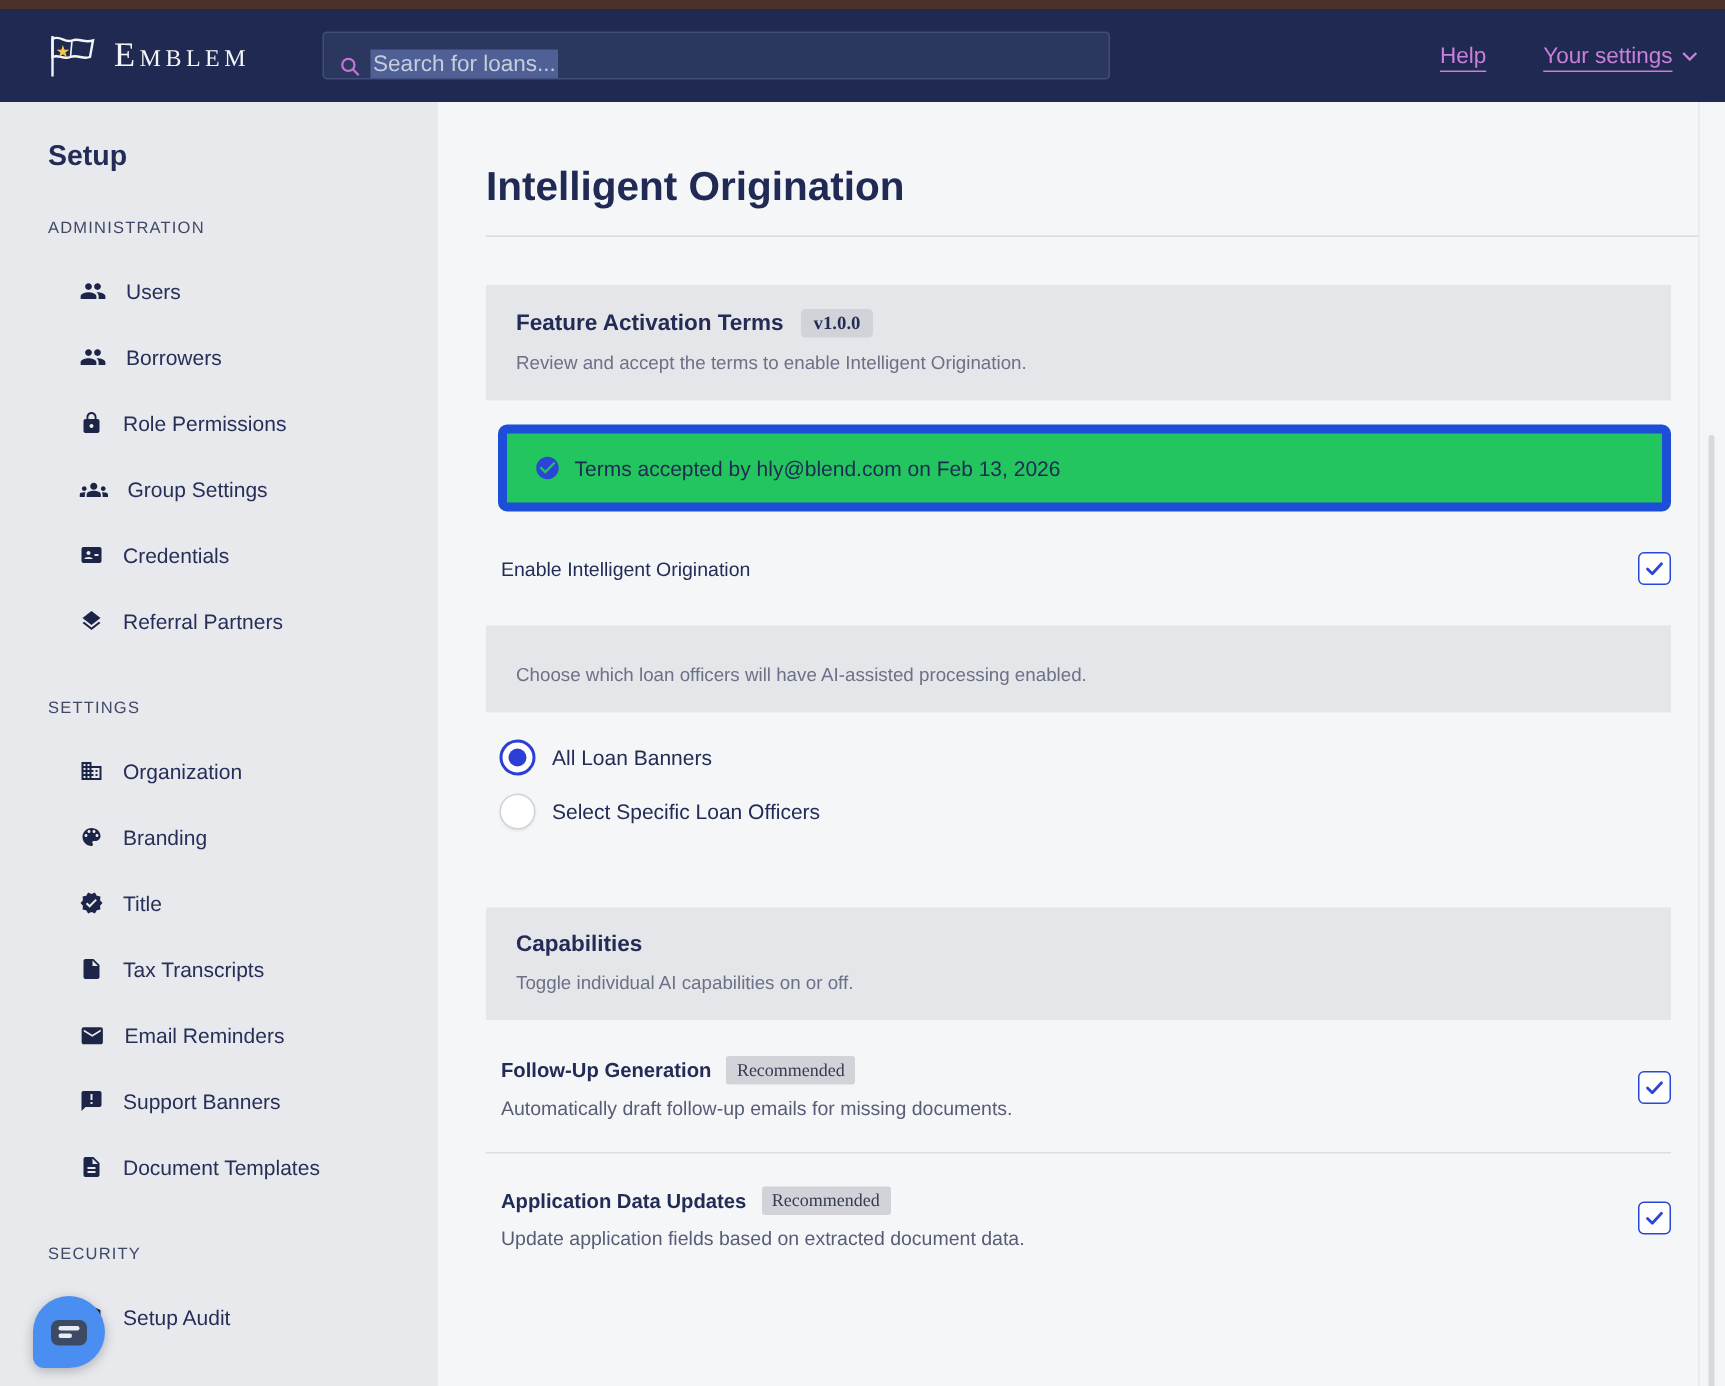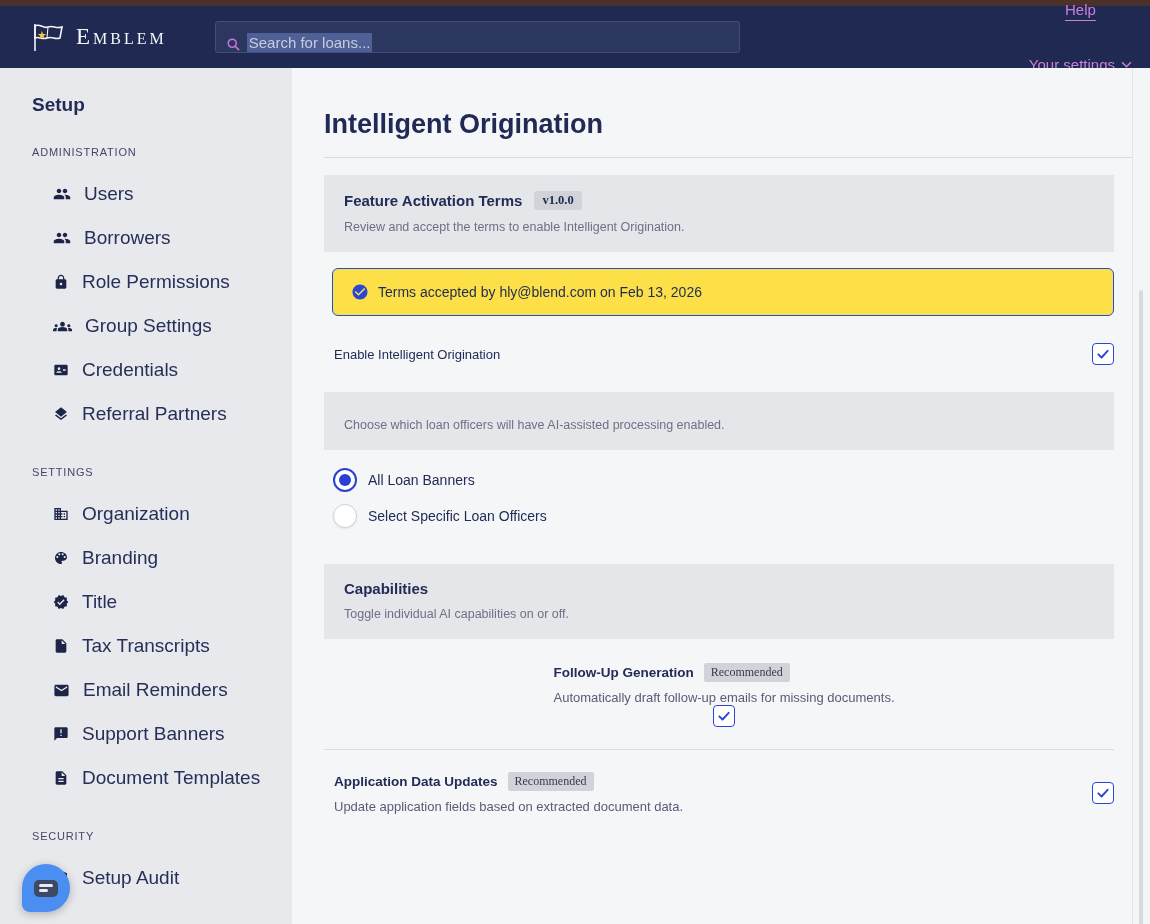--- a/index.html
+++ b/index.html
@@ -8,70 +8,70 @@
   
   .topstrip { height:6px; background:#4c312b; }
   .navbar { height:62px; background:#1f2951; display:flex; align-items:center; padding:0 10px 0 30px; position:relative; }
   .logo { display:flex; align-items:center; gap:10px; color:#f2f3f7; }
   .logo-flag { position:relative; width:36px; height:30px; }
   .logo-star { position:absolute; left:7px; top:8px; color:#f2c84b; font-size:11px; line-height:1; }
   .brand { font-family:"Liberation Serif", serif; font-variant:small-caps; font-size:23px; letter-spacing:3px; color:#f4f5f8; }
   .search { margin-left:48px; width:525px; height:32px; background:#2c3760; border:1px solid #414d7b; border-radius:3px; display:flex; align-items:flex-end; padding:0 10px; gap:6px; }
   .search .mag { color:#c573d6; flex:0 0 auto; }
   .search-text { font-size:15px; color:#c7cddd; background:#4f6096; padding:1px 2px; white-space:nowrap; }
-  .nav-right { margin-left:auto; display:flex; align-items:center; gap:38px; padding-right:8px;flex-direction:column; }
+  .nav-right { margin-left:auto; display:flex; align-items:center; gap:38px; padding-right:8px; }
   .nav-link { color:#ca80da; font-size:15px; text-decoration:underline; text-underline-offset:5px; cursor:pointer; display:flex; align-items:center; gap:6px; }
 
   
   .layout { display:flex; height:856px; position:relative; }
   .sidebar { width:292px; background:#e8e9ed; flex:0 0 auto; position:relative; }
   .main { flex:1; background:#f5f6f8; padding:22px 36px 0 32px; position:relative; }
 
   
   .sidebar-title { margin:26px 0 0 32px; font-size:19px; font-weight:bold; color:#222c56; }
   .section-label { margin:30px 0 0 32px; font-size:11px; letter-spacing:.8px; color:#3f4866; }
   .nav-list { margin-top:14px; }
   .nav-item { height:44px; display:flex; align-items:center; gap:13px; padding-left:53px; cursor:pointer; color:#262f58; }
   .nav-item svg { flex:0 0 auto; fill:#1c2547; }
-  .nav-item .lbl { font-size:19px; }
+  .nav-item .lbl { font-size:14px; }
   .fab { position:absolute; left:22px; bottom:12px; width:48px; height:48px; background:#4b8ef2; border-radius:26px 26px 26px 8px; box-shadow:0 2px 8px rgba(0,0,0,.25); cursor:pointer; display:flex; align-items:center; justify-content:center; }
   .fab-bubble { width:24px; height:17px; background:#3d4a63; border-radius:5px; position:relative; }
   .fab-bubble::before, .fab-bubble::after { content:""; position:absolute; left:5px; height:2.5px; background:#e8ecf4; border-radius:2px; }
   .fab-bubble::before { top:4.5px; width:14px; }
   .fab-bubble::after { top:9.5px; width:9px; }
 
   
   h1 { margin-top:18px; font-size:27px; line-height:32px; color:#202a54; }
   .title-divider { height:1px; background:#d9dade; margin-top:17px; margin-right:-18px; }
   .content { width:790px; }
-  .panel { margin-top:17px; background:#e5e6e9; padding:16px 20px 18px 20px; }
+  .panel { margin-top:32px; background:#e5e6e9; padding:16px 20px 18px 20px; }
   .panel-title-row { display:flex; align-items:center; gap:12px; }
   .panel-title { font-size:15px; font-weight:bold; color:#222c56; }
   .panel-desc { margin-top:10px; font-size:12.5px; color:#6b7186; }
   .badge-gray { background:#d2d3d8; color:#222c56; font-family:"Liberation Serif", serif; font-weight:bold; font-size:12.5px; padding:2px 8px; border-radius:3px; }
   .badge-active { background:#0d8c7d; color:#fff; font-size:11px; font-weight:bold; letter-spacing:.6px; padding:5px 9px; border-radius:4px; }
 
-  .terms-box { margin:16px 0 0 8px; background:#fde047; border:1px solid #1d4ed8; border-radius:6px; padding:14px 18px; display:flex; align-items:center; gap:9px;text-align:center; }
+  .terms-box { margin:16px 0 0 8px; background:#22c55e; border:6px solid #1d4ed8; border-radius:6px; padding:14px 18px; display:flex; align-items:center; gap:9px;text-align:center; }
   .terms-box .txt { font-size:14px; color:#1f2a54; }
 
   .toggle-row { margin-top:14px; height:48px; display:flex; align-items:center; justify-content:space-between; padding-left:10px; }
   .toggle-row .lbl { font-size:13px; color:#222c56; }
   .checkbox { width:22px; height:22px; background:#fff; border:1.5px solid #2b46d6; border-radius:4px; display:flex; align-items:center; justify-content:center; cursor:pointer; flex:0 0 auto; }
 
   .radio-group { margin:18px 0 0 9px; }
   .radio-row { display:flex; align-items:center; gap:11px; margin-bottom:12px; cursor:pointer; }
   .radio { width:24px; height:24px; border-radius:50%; background:#fff; flex:0 0 auto; position:relative; }
   .radio.on { border:2px solid #2b3fd4; }
   .radio.on::after { content:""; position:absolute; left:4px; top:4px; width:12px; height:12px; border-radius:50%; background:#2b3fd4; }
   .radio.off { border:1.5px solid #cfd2d9; box-shadow:0 1px 2px rgba(0,0,0,.08); }
   .radio-row .lbl { font-size:14px; color:#222c56; }
 
-  .panel.gap-lg { margin-top:36px; }
+  .panel.gap-lg { margin-top:52px; }
   .cap-row { margin-top:0; padding:22px 0 22px 10px; display:flex; align-items:center; justify-content:space-between; }
-  .cap-row.bordered { border-bottom:1px solid #dcdde1;flex-direction:column; }
+  .cap-row.bordered { border-bottom:1px solid #dcdde1; }
   .cap-head { display:flex; align-items:center; gap:10px; }
   .cap-name { font-size:13.5px; font-weight:bold; color:#222c56; }
   .cap-badge { background:#d2d3d8; color:#333a54; font-family:"Liberation Serif", serif; font-size:12px; padding:2px 7px; border-radius:2px; }
   .cap-desc { margin-top:8px; font-size:13px; color:#565d75; }
   .cap-first { margin-top:2px; }
 
   .scroll-track { position:absolute; right:0; top:68px; bottom:0; width:18px; background:#f4f5f7; border-left:1px solid #e6e7ea; }
   .scroll-thumb { position:absolute; right:7px; top:222px; width:4px; height:640px; background:#d8d9dd; border-radius:2px; cursor:pointer; }
 </style>
 </head>

